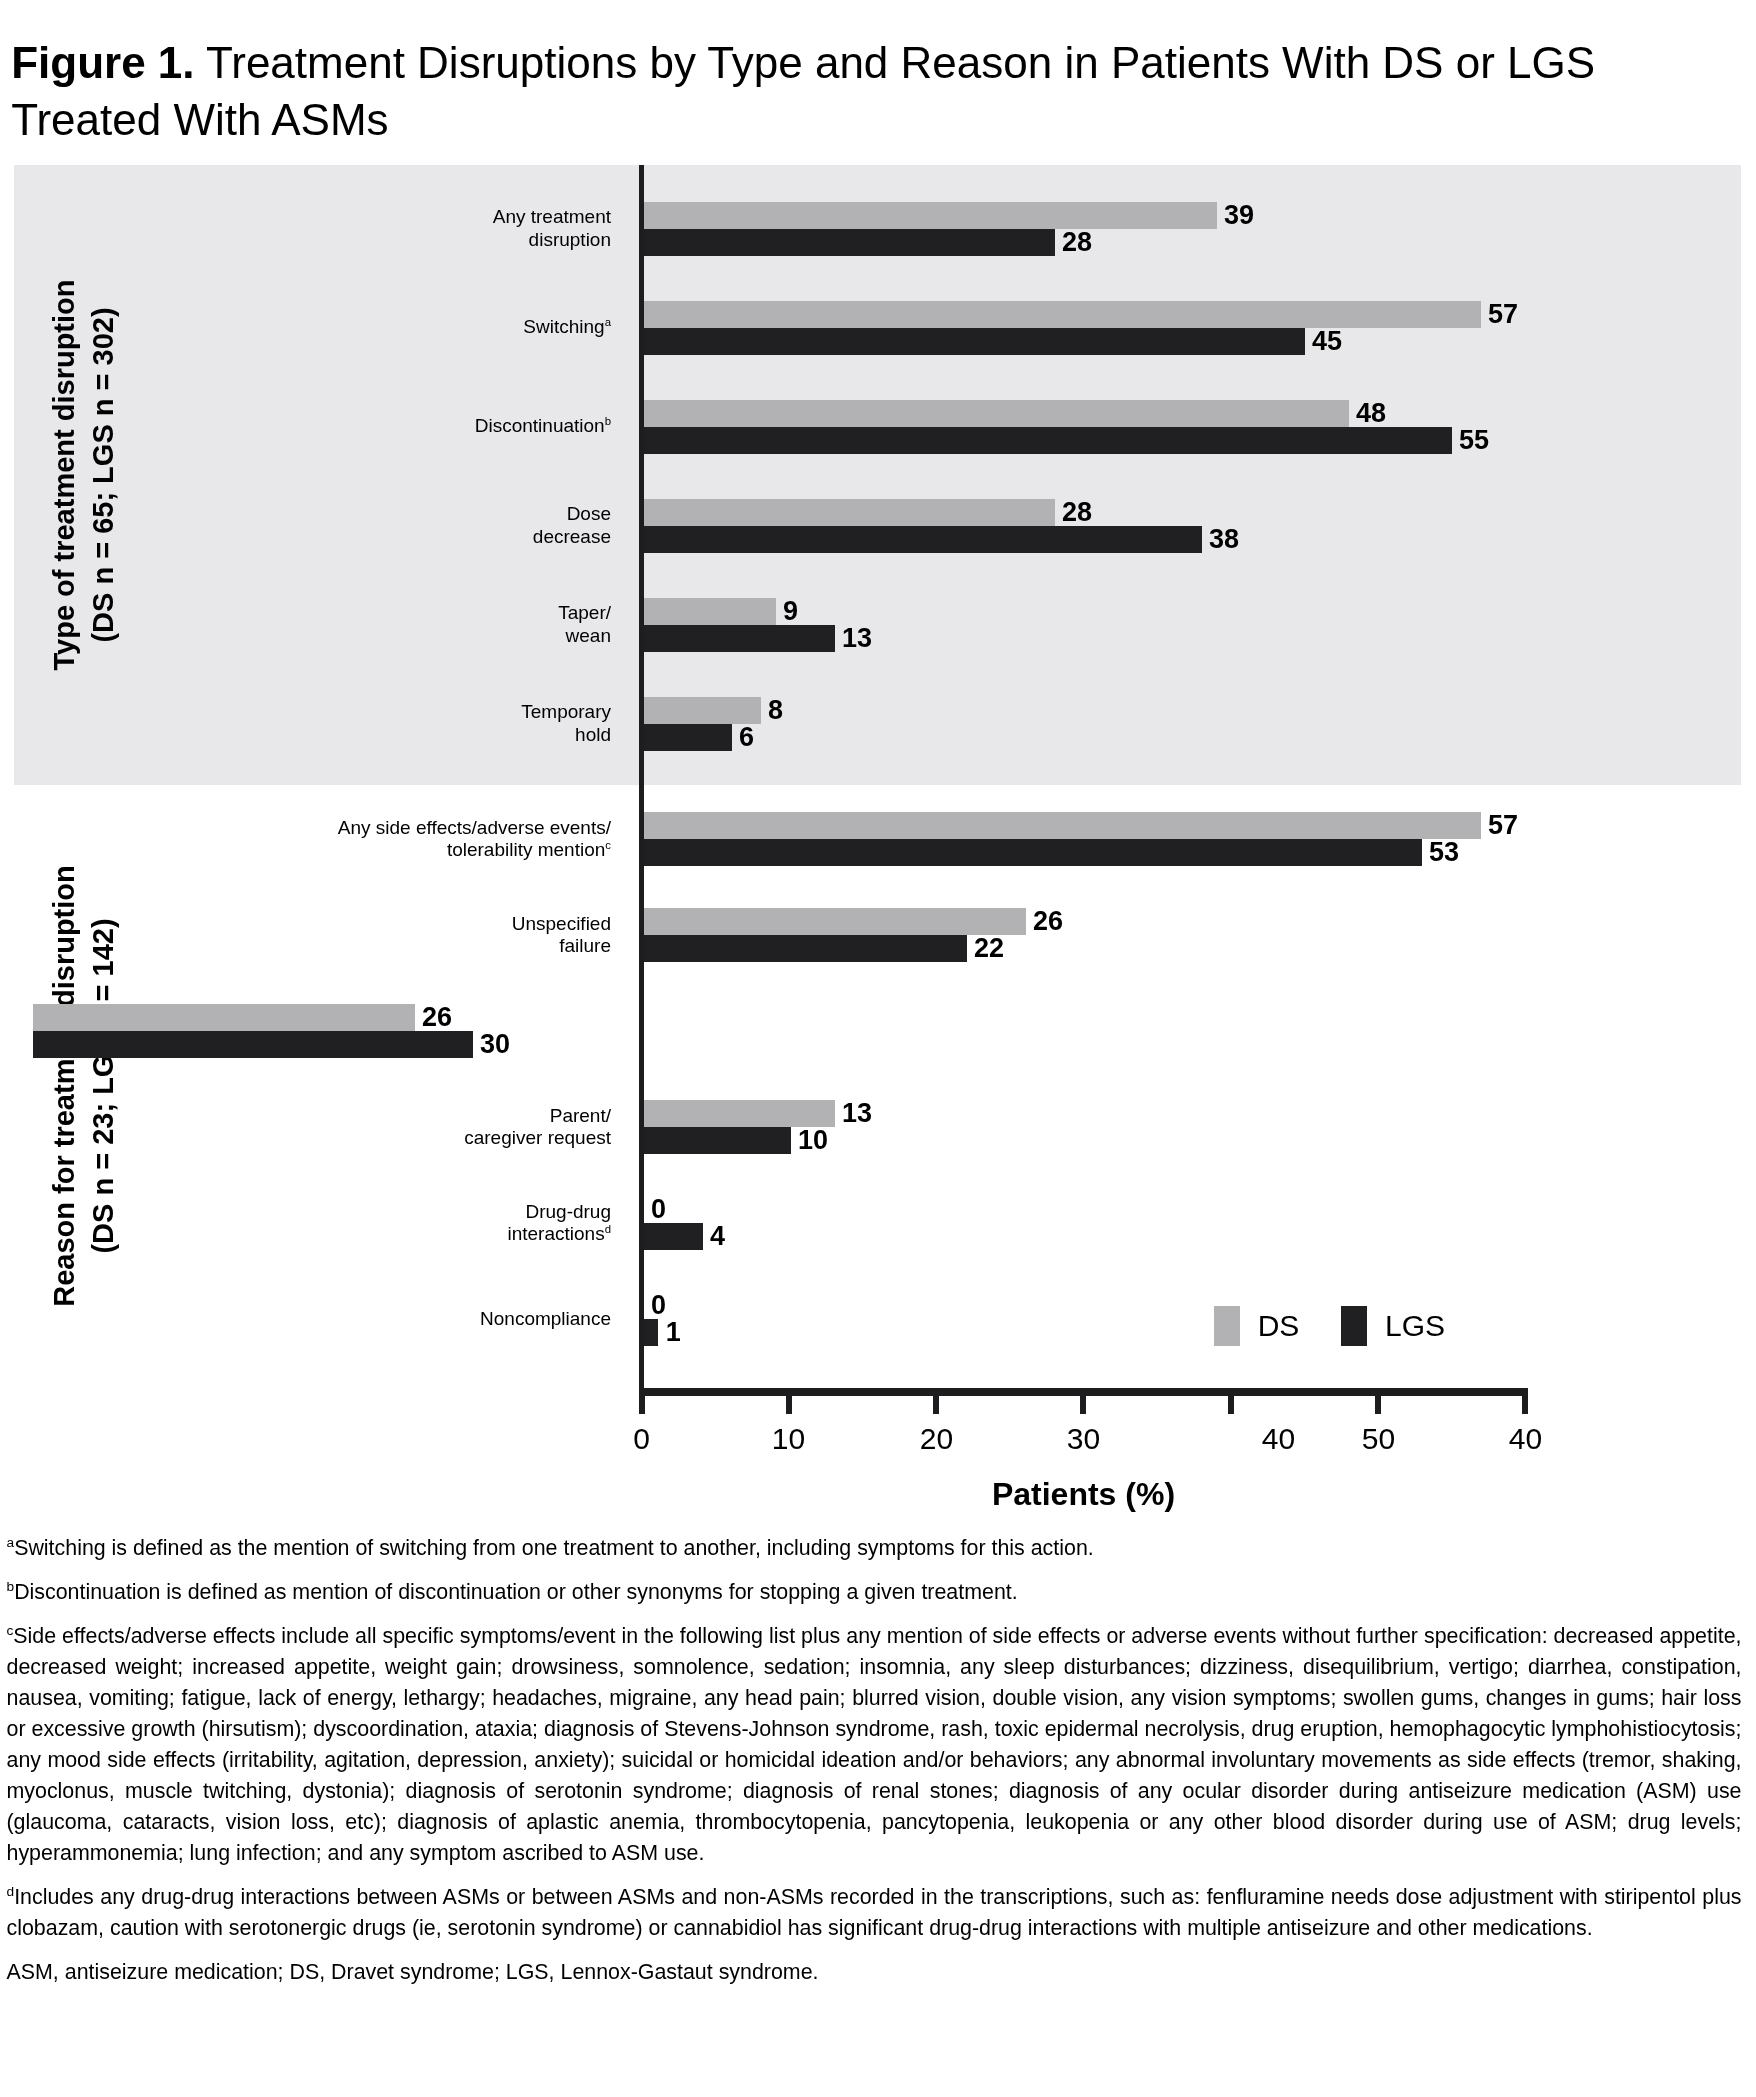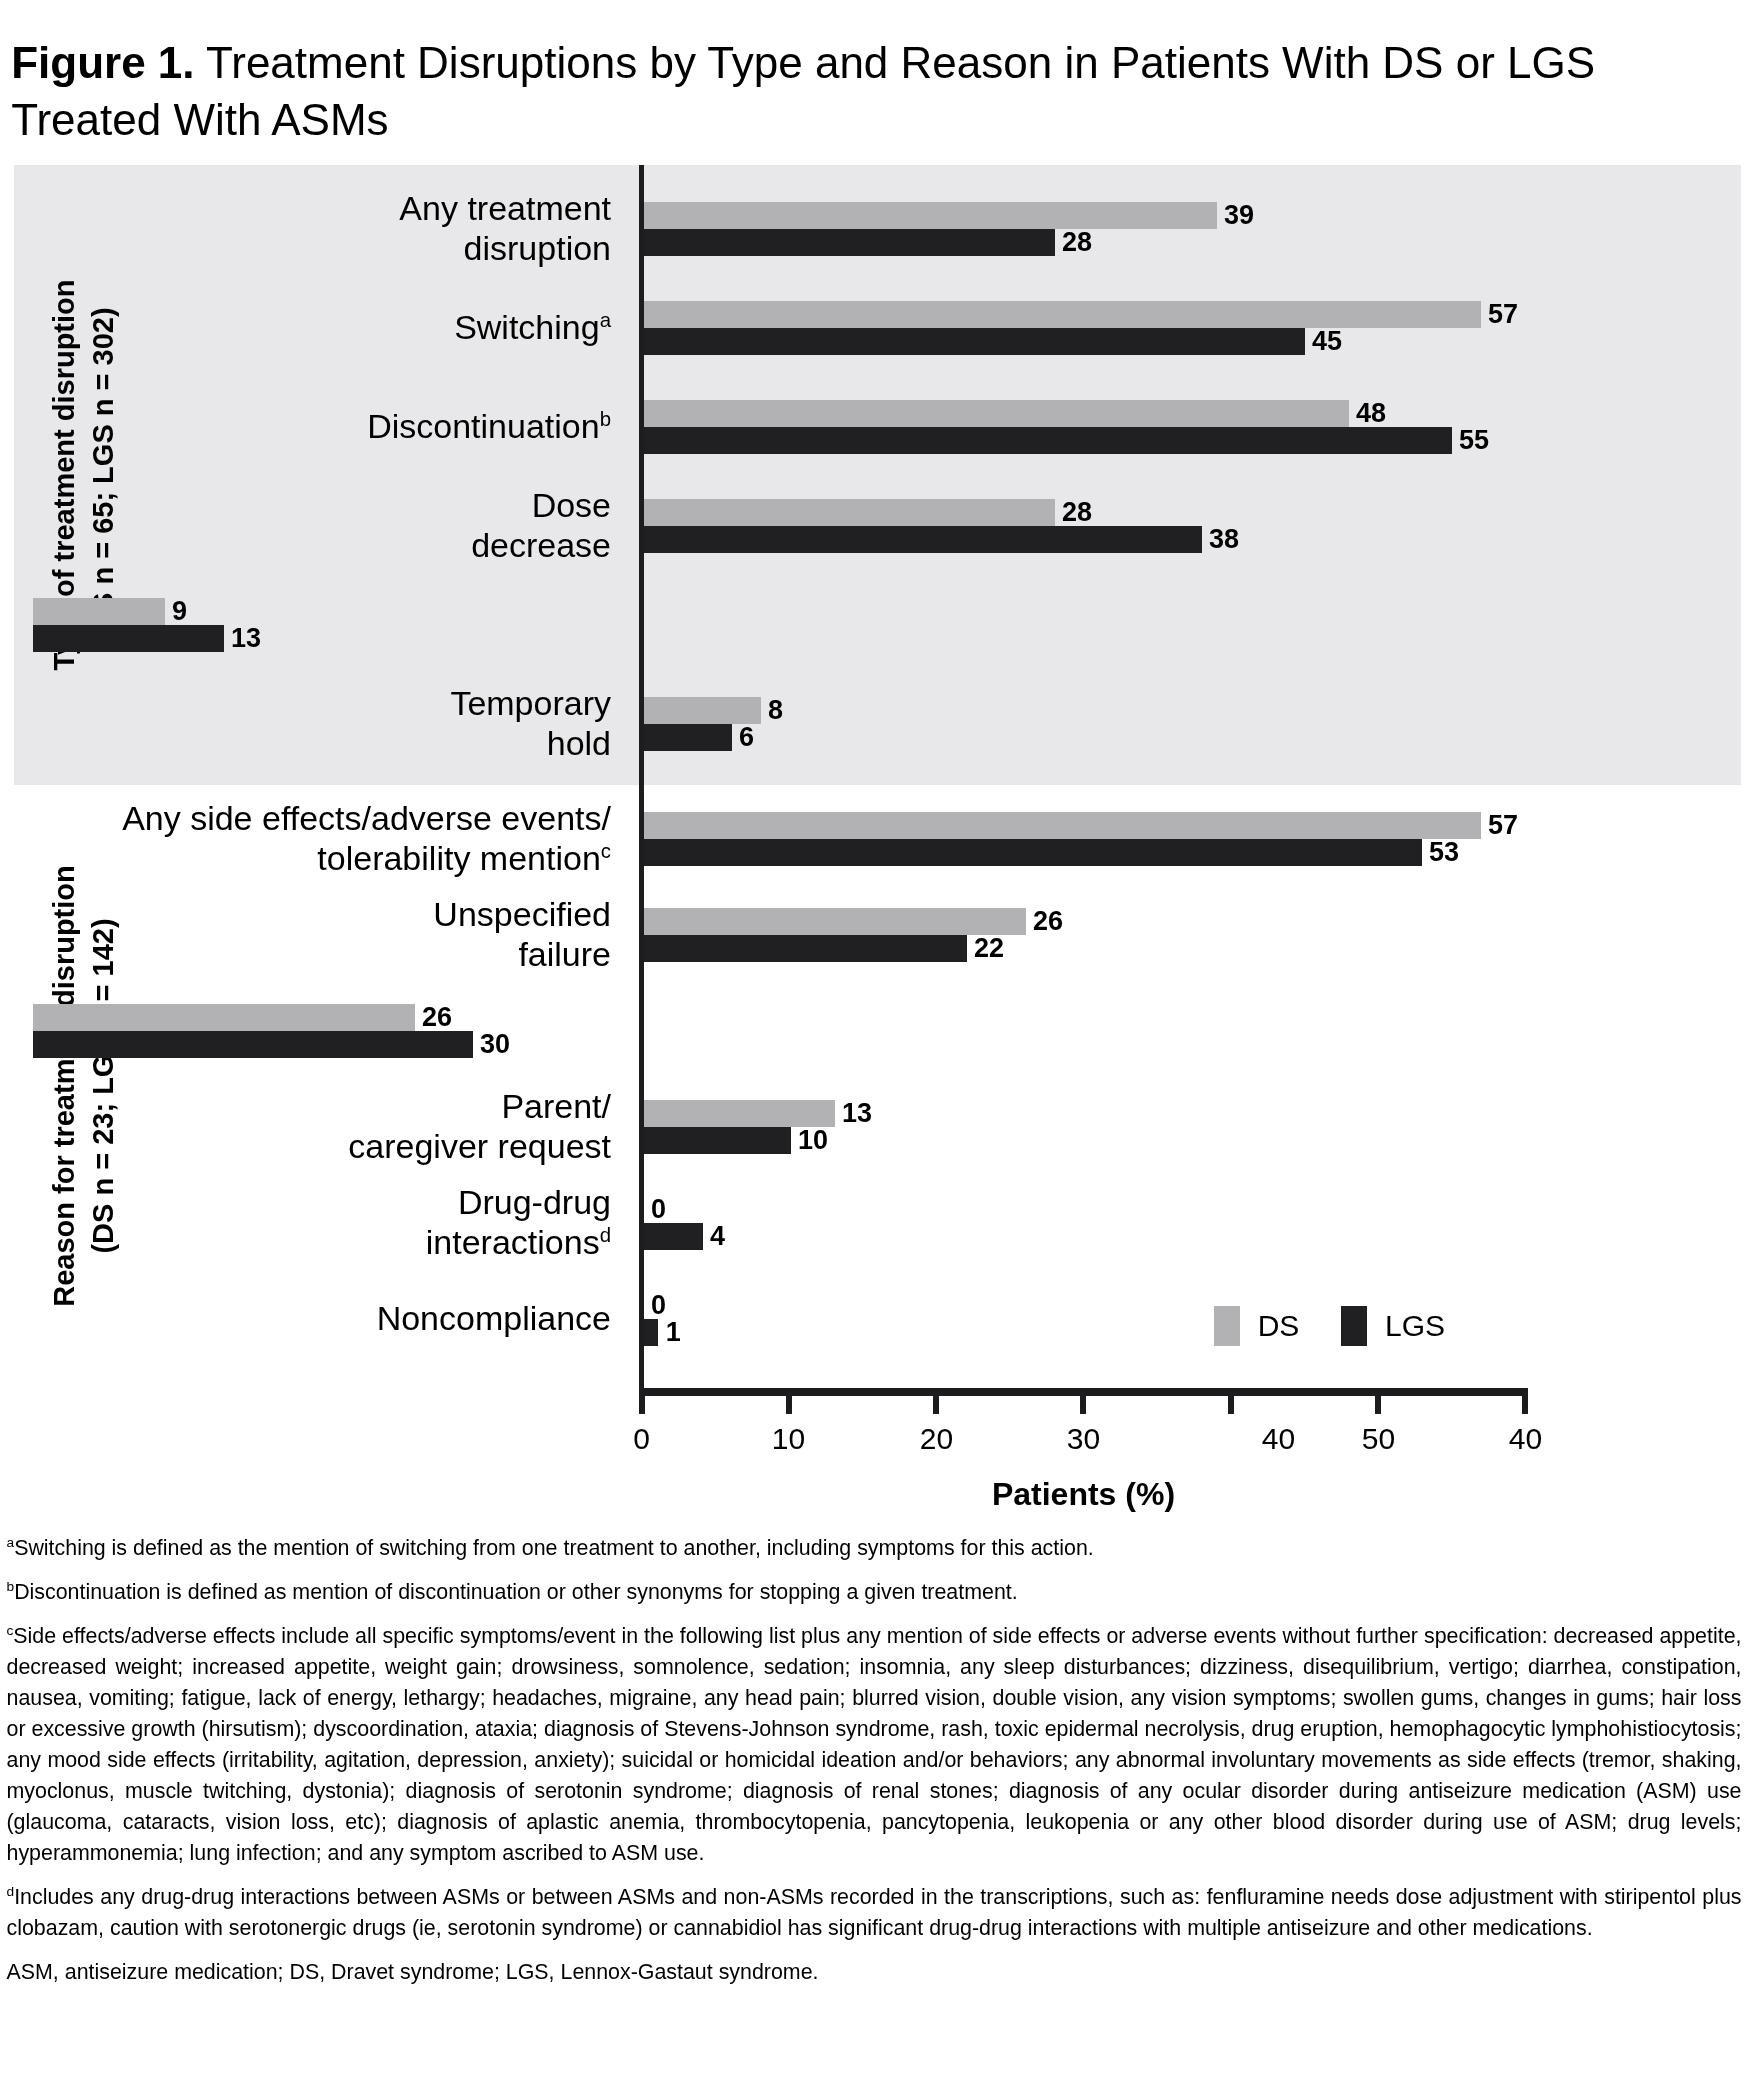--- a/index.html
+++ b/index.html
@@ -16,21 +16,21 @@
   .panel { position:relative; width:100%; }
   .panel.s1 { height:620px; }
   .panel.s2 { height:602px; }
   .rows { position:relative; }
   .s1 .rows { padding-top:14px; }
   .s2 .rows { padding-top:5.6px; }
   .s1 .row { height:99px; }
   .s2 .row { height:96px;justify-content:center; }
   .row { display:flex; align-items:center; }
   .cat { width:597px; padding-right:14px; flex:none; text-align:right;
-    font-size:34px; line-height:1.16; }
+    font-size:19px; line-height:1.16; }
   .cat sup { font-size:60%; line-height:0; }
   .bars { flex:1 1 auto; margin-left:18.6px; min-width:0; }
   .bar-line { display:flex; align-items:center; height:27px; }
   .bar { height:27px; flex:none; }
   .bar.ds { background:var(--ds); }
   .bar.lgs { background:var(--lgs); }
   .val { font-weight:bold; font-size:27px; margin-left:7.5px; white-space:nowrap; }
 
   .rot { position:absolute; left:70px; top:50%;
     transform:translate(-50%,-50%) rotate(-90deg);
@@ -116,20 +116,21 @@
         <span class="val">28</span>
       </div>
       <div class="bar-line">
         <div class="bar lgs" style="width: 558px;"></div>
         <span class="val">38</span>
       </div>
     </div>
   </div>
 
   <div class="row">
+    <div class="cat">Taper/<br>wean</div>
     <div class="bars">
       <div class="bar-line">
         <div class="bar ds" style="width: 132px;"></div>
         <span class="val">9</span>
       </div>
       <div class="bar-line">
         <div class="bar lgs" style="width: 191px;"></div>
         <span class="val">13</span>
       </div>
     </div>

